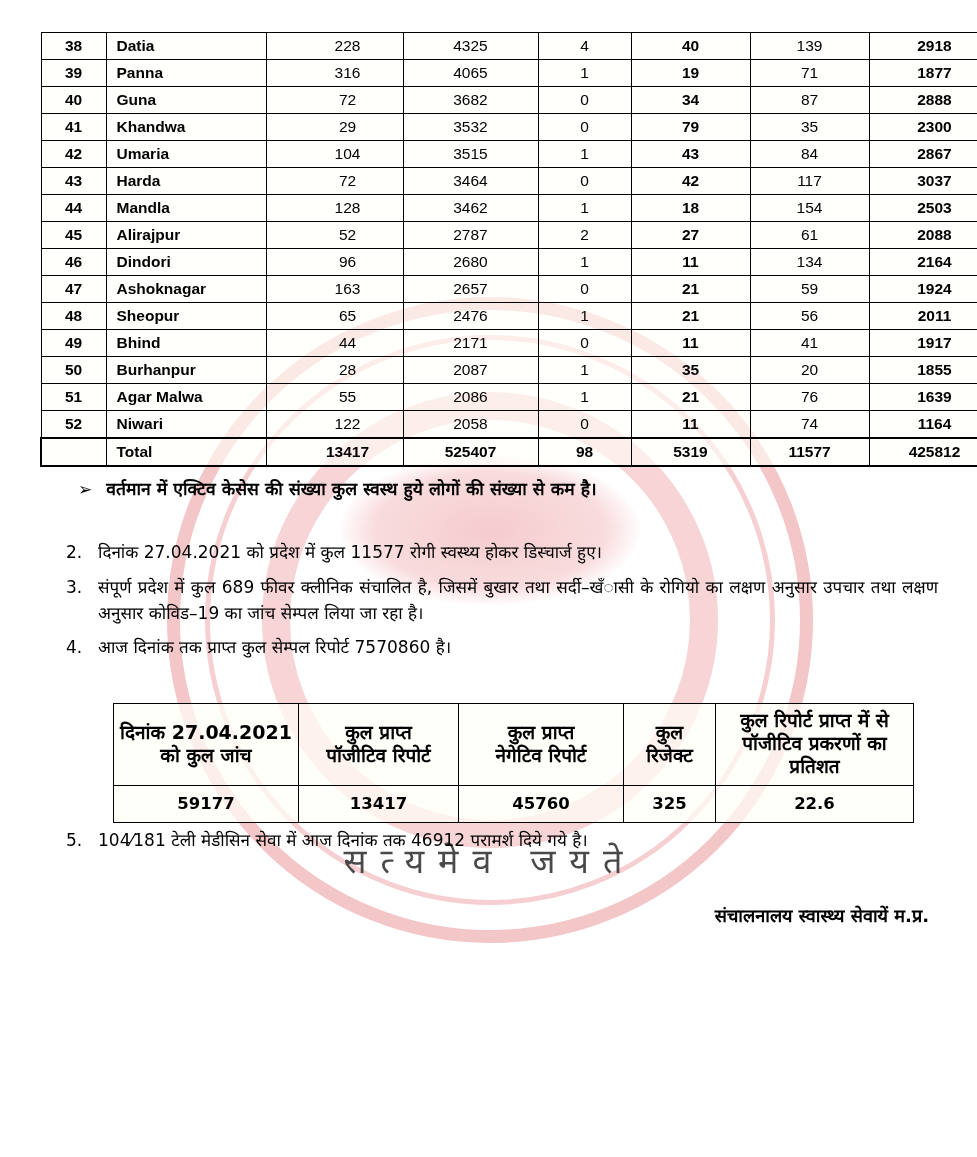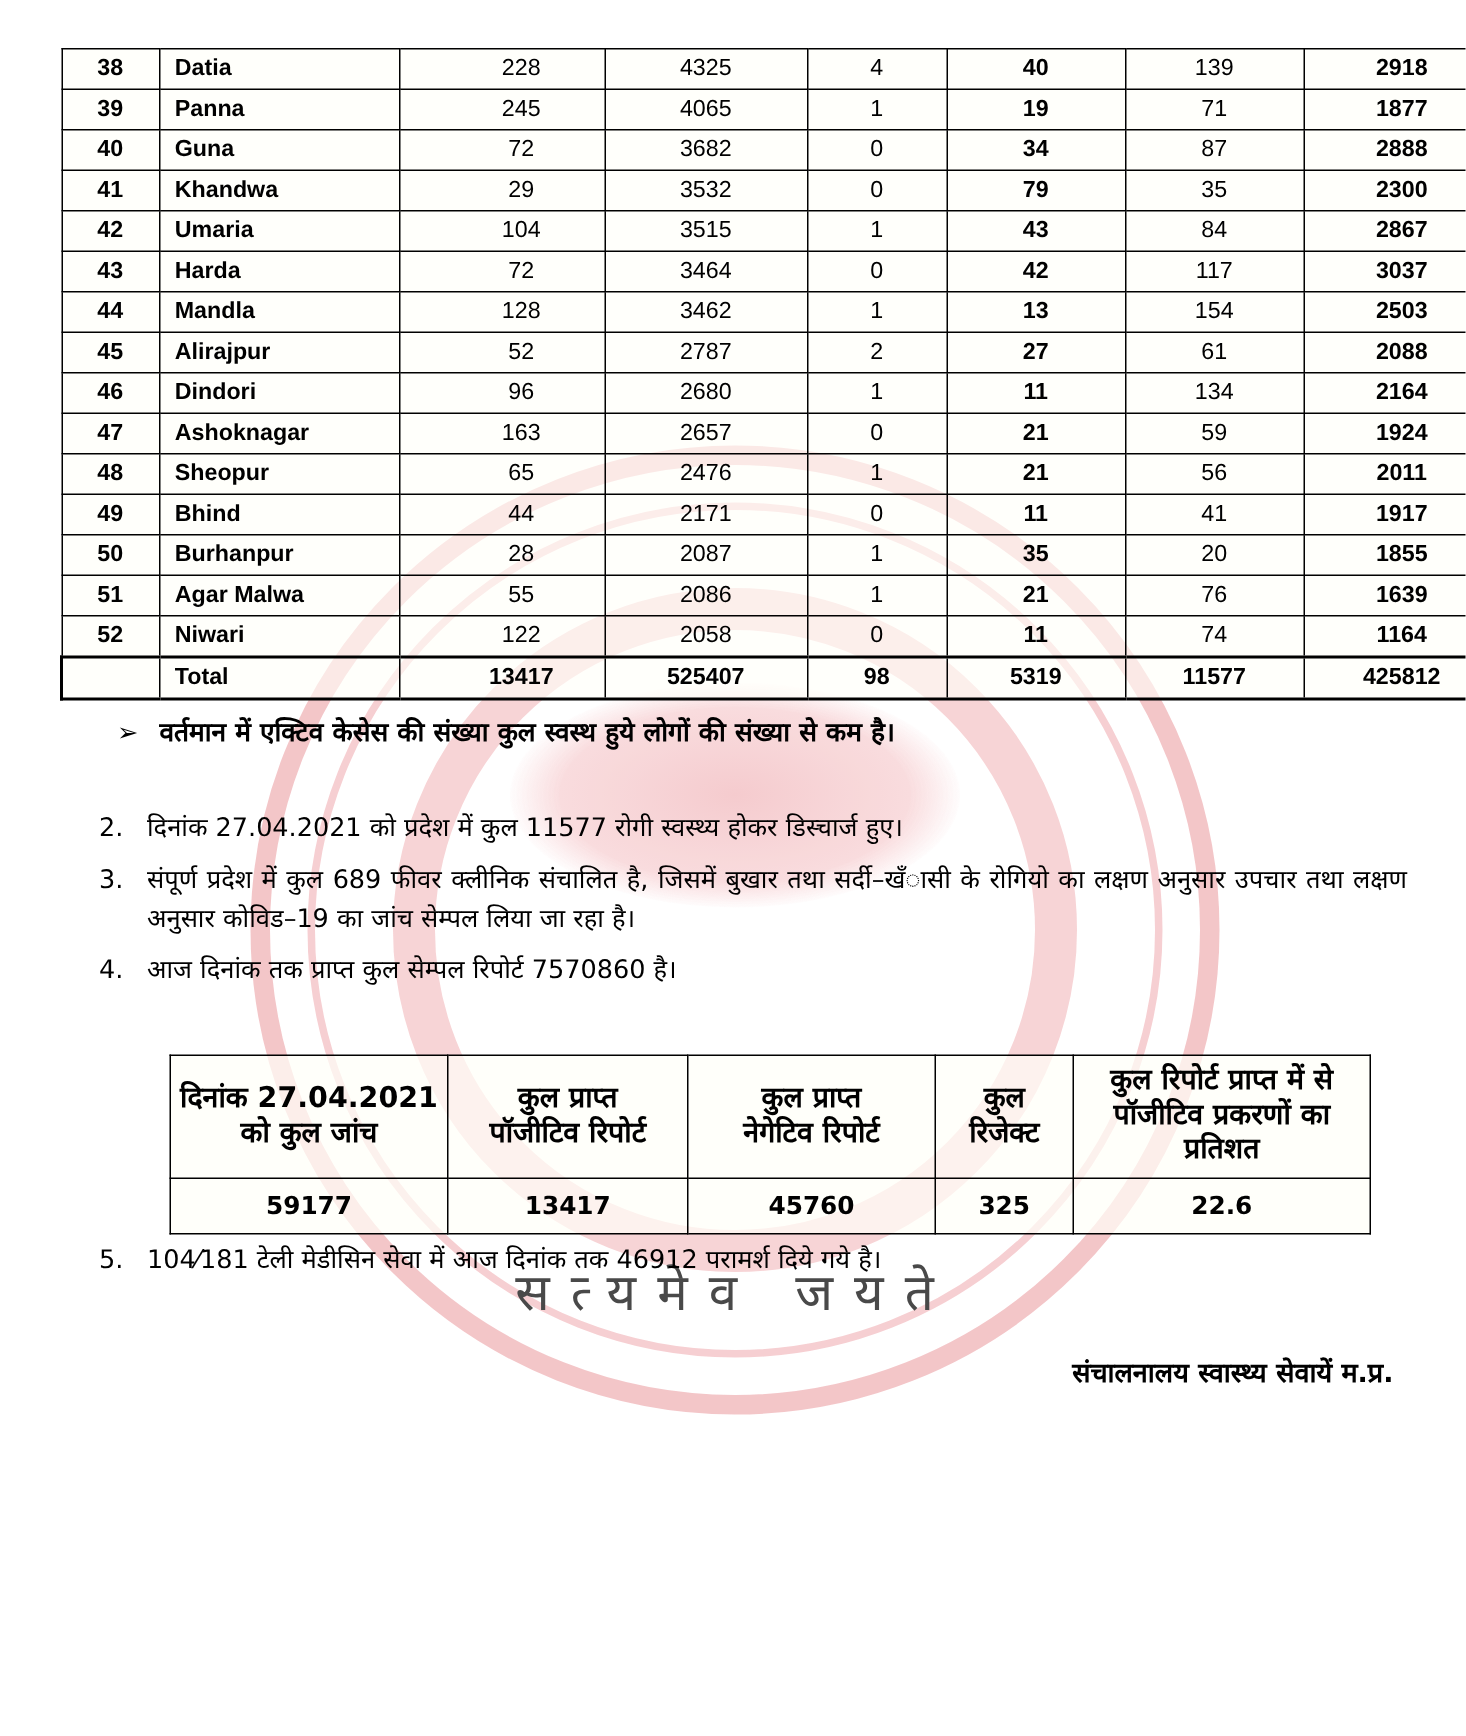--- a/index.html
+++ b/index.html
@@ -245,21 +245,21 @@
             <td class="c-tot">4325</td>
             <td class="c-death">4</td>
             <td class="c-tdeath">40</td>
             <td class="c-rec">139</td>
             <td class="c-trec">2918</td>
             <td class="c-act">1367</td>
           </tr>
           <tr class="district-row">
             <td class="c-sno">39</td>
             <td class="c-name">Panna</td>
-            <td class="c-new">245</td>
+            <td class="c-new">316</td>
             <td class="c-tot">4065</td>
             <td class="c-death">1</td>
             <td class="c-tdeath">19</td>
             <td class="c-rec">71</td>
             <td class="c-trec">1877</td>
             <td class="c-act">1075</td>
           </tr>
           <tr class="district-row">
             <td class="c-sno">40</td>
             <td class="c-name">Guna</td>
@@ -303,21 +303,21 @@
             <td class="c-rec">117</td>
             <td class="c-trec">3037</td>
             <td class="c-act">385</td>
           </tr>
           <tr class="district-row">
             <td class="c-sno">44</td>
             <td class="c-name">Mandla</td>
             <td class="c-new">128</td>
             <td class="c-tot">3462</td>
             <td class="c-death">1</td>
-            <td class="c-tdeath">13</td>
+            <td class="c-tdeath">18</td>
             <td class="c-rec">154</td>
             <td class="c-trec">2503</td>
             <td class="c-act">946</td>
           </tr>
           <tr class="district-row">
             <td class="c-sno">45</td>
             <td class="c-name">Alirajpur</td>
             <td class="c-new">52</td>
             <td class="c-tot">2787</td>
             <td class="c-death">2</td>

